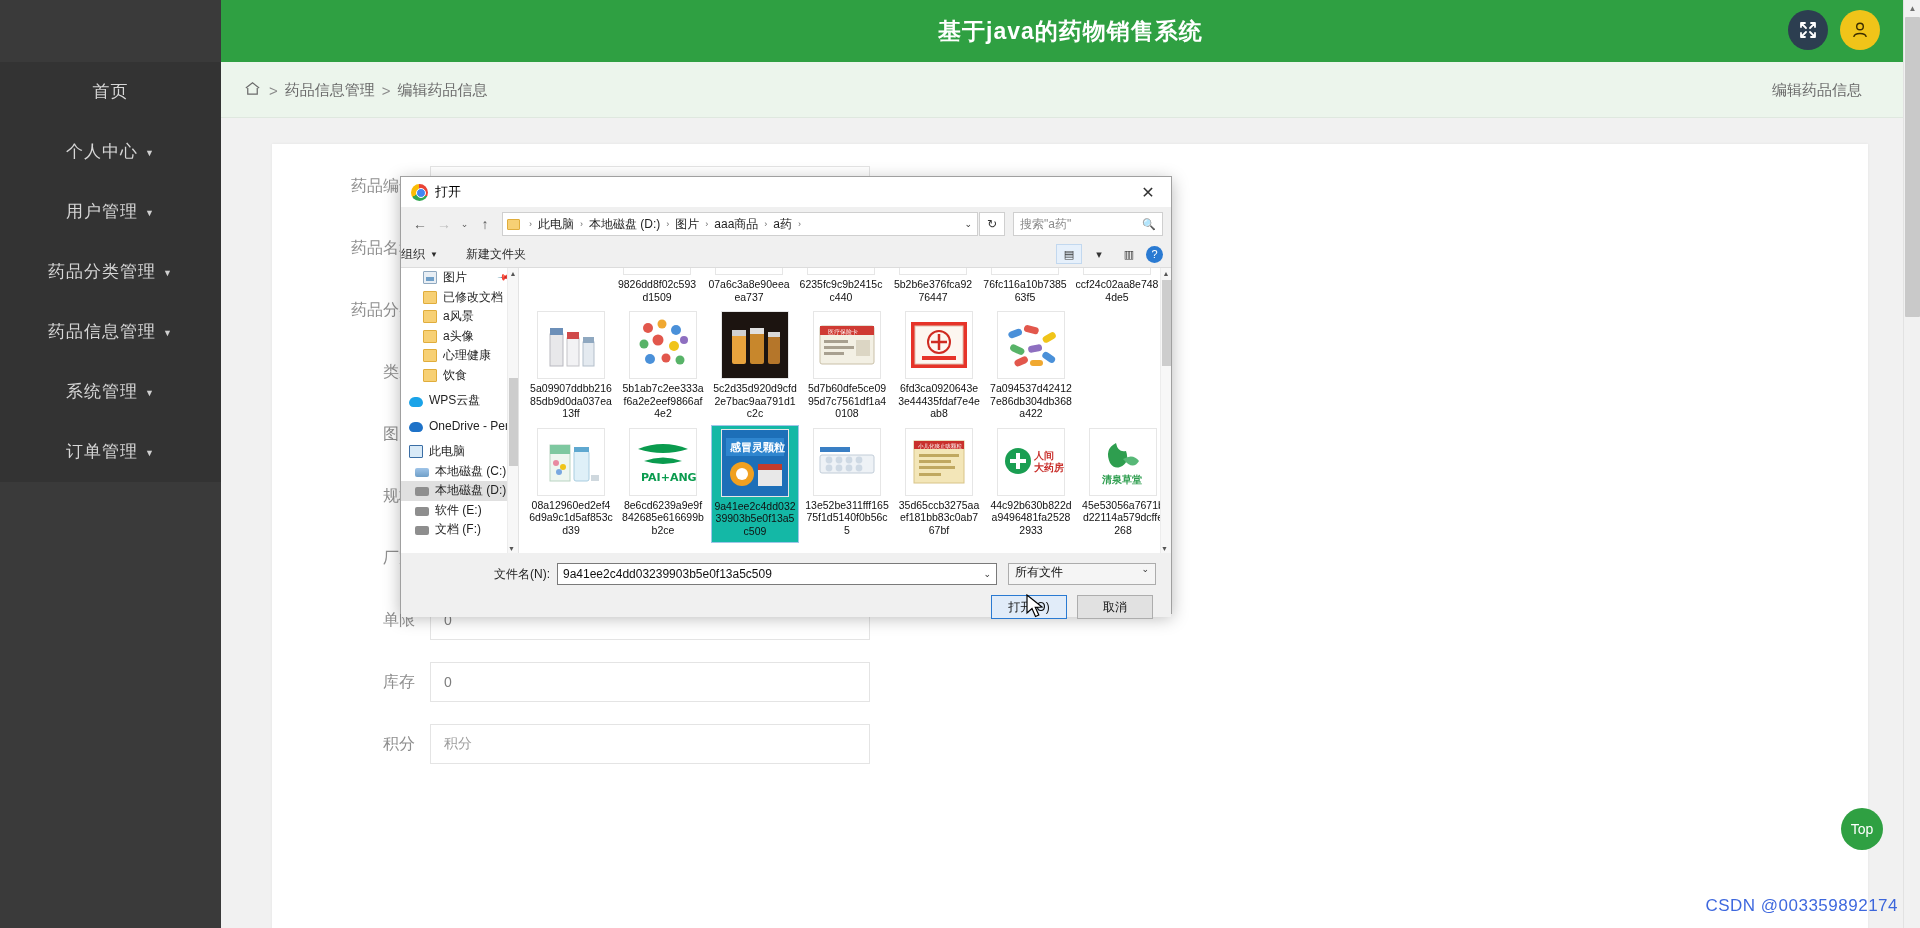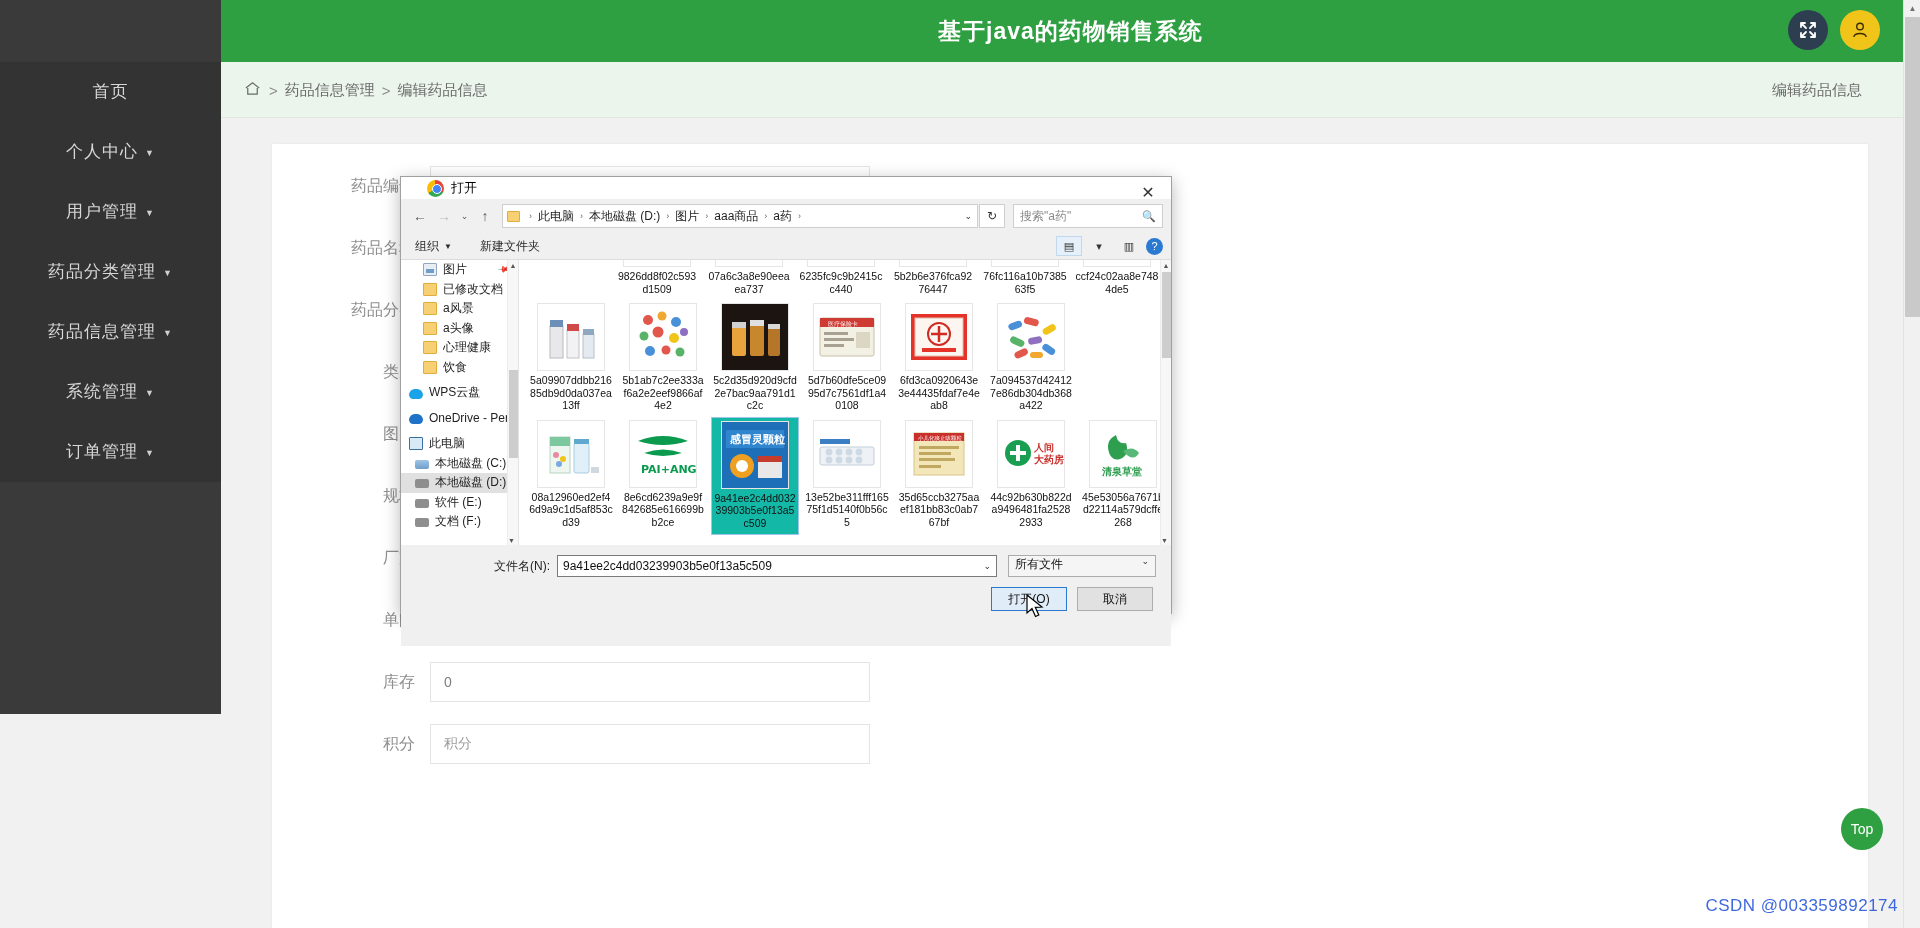--- a/index.html
+++ b/index.html
@@ -5,21 +5,21 @@
   * { box-sizing: border-box; }
   html, body { margin:0; padding:0; }
   body {
     width:1920px; height:928px;
     font-family:"Liberation Sans","DejaVu Sans",sans-serif;
     background:#f1f1f1; overflow:hidden; position:relative;
   }
 
   
   #sidebar{
-    position:absolute; left:0; top:0; width:221px; height:714px;
+    position:absolute; left:0; top:0; width:221px; height:928px;
     background:#3a3a3a; z-index:5;
   }
   #sidebar .logo-space{ height:62px; background:#3a3a3a; }
   .nav-item{
     height:60px; display:flex; align-items:center; justify-content:center;
     color:#d7d7d7; font-size:17px; letter-spacing:1px;
     border-bottom:1px solid #333; background:#333333; cursor:pointer;
   }
   .nav-item.first{ background:#333333; }
   .caret{ display:inline-block; margin-left:7px; font-size:9px; color:#cfcfcf; transform:translateY(1px); }
@@ -112,22 +112,22 @@
   }
 
   
   #dialog{
     position:absolute; left:400px; top:176px; width:772px; height:438px;
     background:#f0f0f0; border:1px solid #a0a0a0;
     box-shadow:0 4px 16px rgba(0,0,0,.28); z-index:50;
     font-family:"Liberation Sans","DejaVu Sans",sans-serif;
   }
   #dlg-title{
-    height:22px; background:#fff; display:flex; align-items:center;
-    padding-left:26px; position:relative;
+    height:30px; background:#fff; display:flex; align-items:center;
+    padding-left:10px; position:relative;
   }
   .chrome-ico{ width:17px;height:17px;border-radius:50%; position:relative; margin-right:7px;
     background:conic-gradient(#ea4335 0 33%, #34a853 33% 66%, #fbbc05 66% 100%); }
   .chrome-ico::after{ content:""; position:absolute; left:4.5px; top:4.5px; width:8px;height:8px;
     border-radius:50%; background:#4285f4; border:1.5px solid #fff; }
   #dlg-title .t{ font-size:13px; color:#000; }
   #dlg-close{
     position:absolute; right:0; top:0; width:46px; height:30px;
     display:flex; align-items:center; justify-content:center;
     font-size:16px; color:#333; cursor:pointer;
@@ -155,21 +155,21 @@
     display:flex;align-items:center;justify-content:center; font-size:12px; color:#333; cursor:pointer;}
   #search-box{
     width:150px; height:24px; background:#fff; border:1px solid #cfcfcf; margin-left:6px;
     display:flex; align-items:center; padding:0 6px; position:relative;
   }
   #search-box .ph{ font-size:12px; color:#8a8a8a; }
   #search-box .mag{ position:absolute; right:6px; font-size:11px; color:#4a6a9a; }
 
   
   #org-row{
-    height:26px; display:flex; align-items:center; padding-left:14px; gap:28px;
+    height:26px; display:flex; align-items:center; gap:28px;
     background:#f0f0f0; position:relative;
   }
   #org-row .item{ font-size:12px; color:#2a2a2a; cursor:pointer; display:flex; align-items:center; gap:5px;}
   #org-row .item .c{ font-size:8px; }
   #org-right{ position:absolute; right:8px; display:flex; align-items:center; gap:4px; }
   .vbtn{ width:26px;height:20px; display:flex;align-items:center;justify-content:center;
     font-size:11px; color:#333; cursor:pointer; }
   .vbtn.sel{ border:1px solid #c2d8ef; background:#e6f0fb; }
   .helpico{ width:17px;height:17px;border-radius:50%;background:#2a7ad2;color:#fff;
     font-size:11px; display:flex;align-items:center;justify-content:center; cursor:pointer;}
@@ -214,21 +214,21 @@
   }
   .flabel{
     margin-top:3px; width:84px; text-align:center; font-size:10.5px; line-height:12.5px;
     color:#111; word-break:break-all;
   }
   #fp-scroll{ position:absolute; right:0; top:0; width:11px; height:286px; background:#f7f7f7; border-left:1px solid #ececec;}
   #fp-scroll .sa{ height:11px; display:flex;align-items:center;justify-content:center;font-size:7px;color:#555;}
   #fp-scroll .sth{ position:absolute; top:12px; left:1px; width:9px; height:86px; background:#cdcdcd; }
 
   
-  #dlg-footer{ height:101px; background:#f0f0f0; position:relative; }
+  #dlg-footer{ height:64px; background:#f0f0f0; position:relative; }
   #fn-row{ position:absolute; left:0; top:10px; width:100%; display:flex; align-items:center; }
   #fn-label{ width:156px; text-align:right; padding-right:7px; font-size:12px; color:#1f1f1f; }
   #fn-input{
     width:440px; height:22px; background:#fff; border:1px solid #7a7a7a;
     display:flex; align-items:center; padding:0 5px; font-size:12px; color:#111; position:relative;
   }
   #fn-input .dd{ position:absolute; right:5px; font-size:9px; color:#333; }
   #ftype{
     margin-left:11px; width:148px; height:22px; background:#f5f5f5; border:1px solid #acacac;
     display:flex; align-items:flex-start; padding:0 6px; font-size:12px; color:#111; position:relative;

